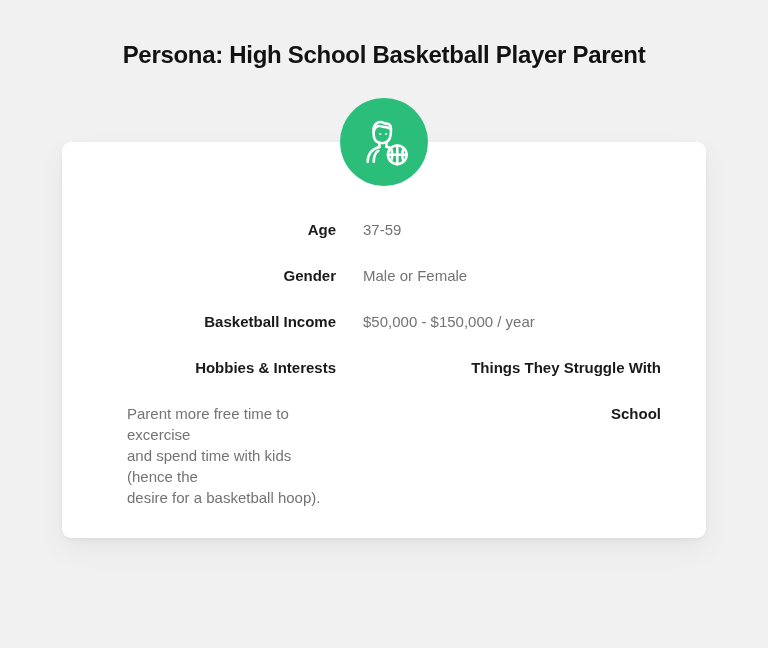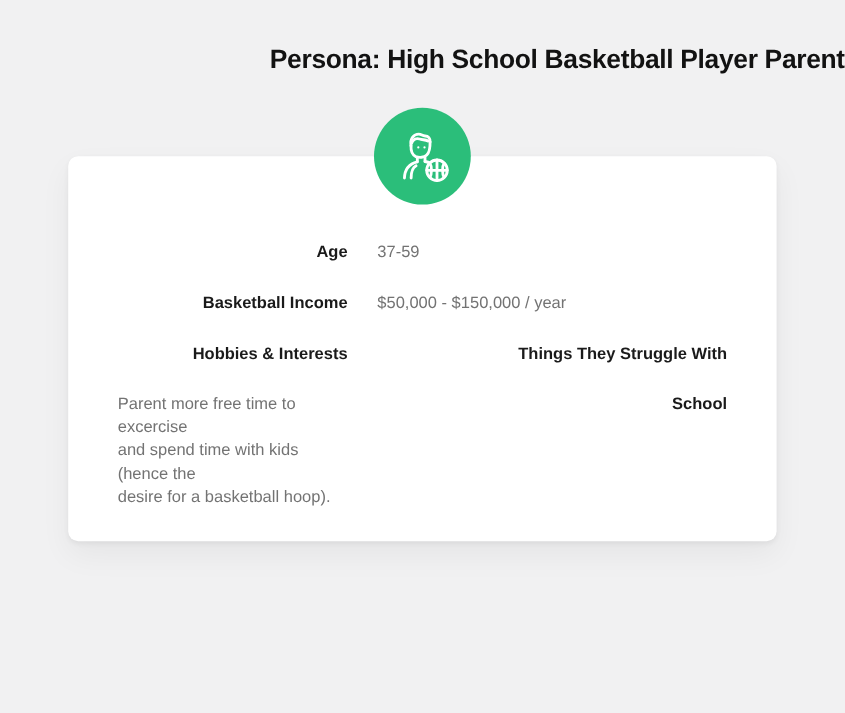--- a/index.html
+++ b/index.html
@@ -8,21 +8,21 @@
   }
   body {
     width: 768px;
     height: 648px;
     background: #f1f1f2;
     font-family: "Liberation Sans", sans-serif;
     overflow: hidden;
   }
   .page-title {
     margin: 40px 0 0;
-    text-align: right;
+    text-align: center;
     font-size: 24px;
     line-height: 30px;
     font-weight: 700;
     color: #121212;
     letter-spacing: -0.3px;
   }
   .avatar-wrap {
     display: flex;
     justify-content: center;
     margin-top: 28px;
@@ -42,21 +42,21 @@
   .avatar svg {
     display: block;
   }
   .persona-card {
     width: 644px;
     box-sizing: border-box;
     margin: 0 auto;
     background: #ffffff;
     border-radius: 9px;
     box-shadow: 0 2px 5px rgba(0,0,0,0.05), 0 12px 28px rgba(0,0,0,0.05);
-    padding: 77px 45px 30px 45px;
+    padding: 77px 45px 30px 65px;
     display: grid;
     grid-template-columns: 209px 1fr;
     column-gap: 27px;
     row-gap: 25px;
     align-content: start;
   }
   .row-label {
     text-align: right;
     font-size: 15px;
     line-height: 21px;
@@ -101,20 +101,22 @@
         <path d="M30.1 29.7 C31.7 32.2 31.7 38.6 30.1 41.1 M41.5 29.7 C39.9 32.2 39.9 38.6 41.5 41.1"></path>
       </g>
     </svg>
   </div>
 </div>
 
 <div class="persona-card">
   <div class="row-label">Age</div>
   <div class="row-value">37-59</div>
 
+  <div class="row-label">Gender</div>
+  <div class="row-value">Male or Female</div>
 
   <div class="row-label">Basketball Income</div>
   <div class="row-value">$50,000 - $150,000 / year</div>
 
   <div class="row-label">Hobbies &amp; Interests</div>
 
   <div class="row-label">Things They Struggle With</div>
   <div class="row-value">Parent more free time to excercise
 and spend time with kids (hence the
 desire for a basketball hoop).</div>

